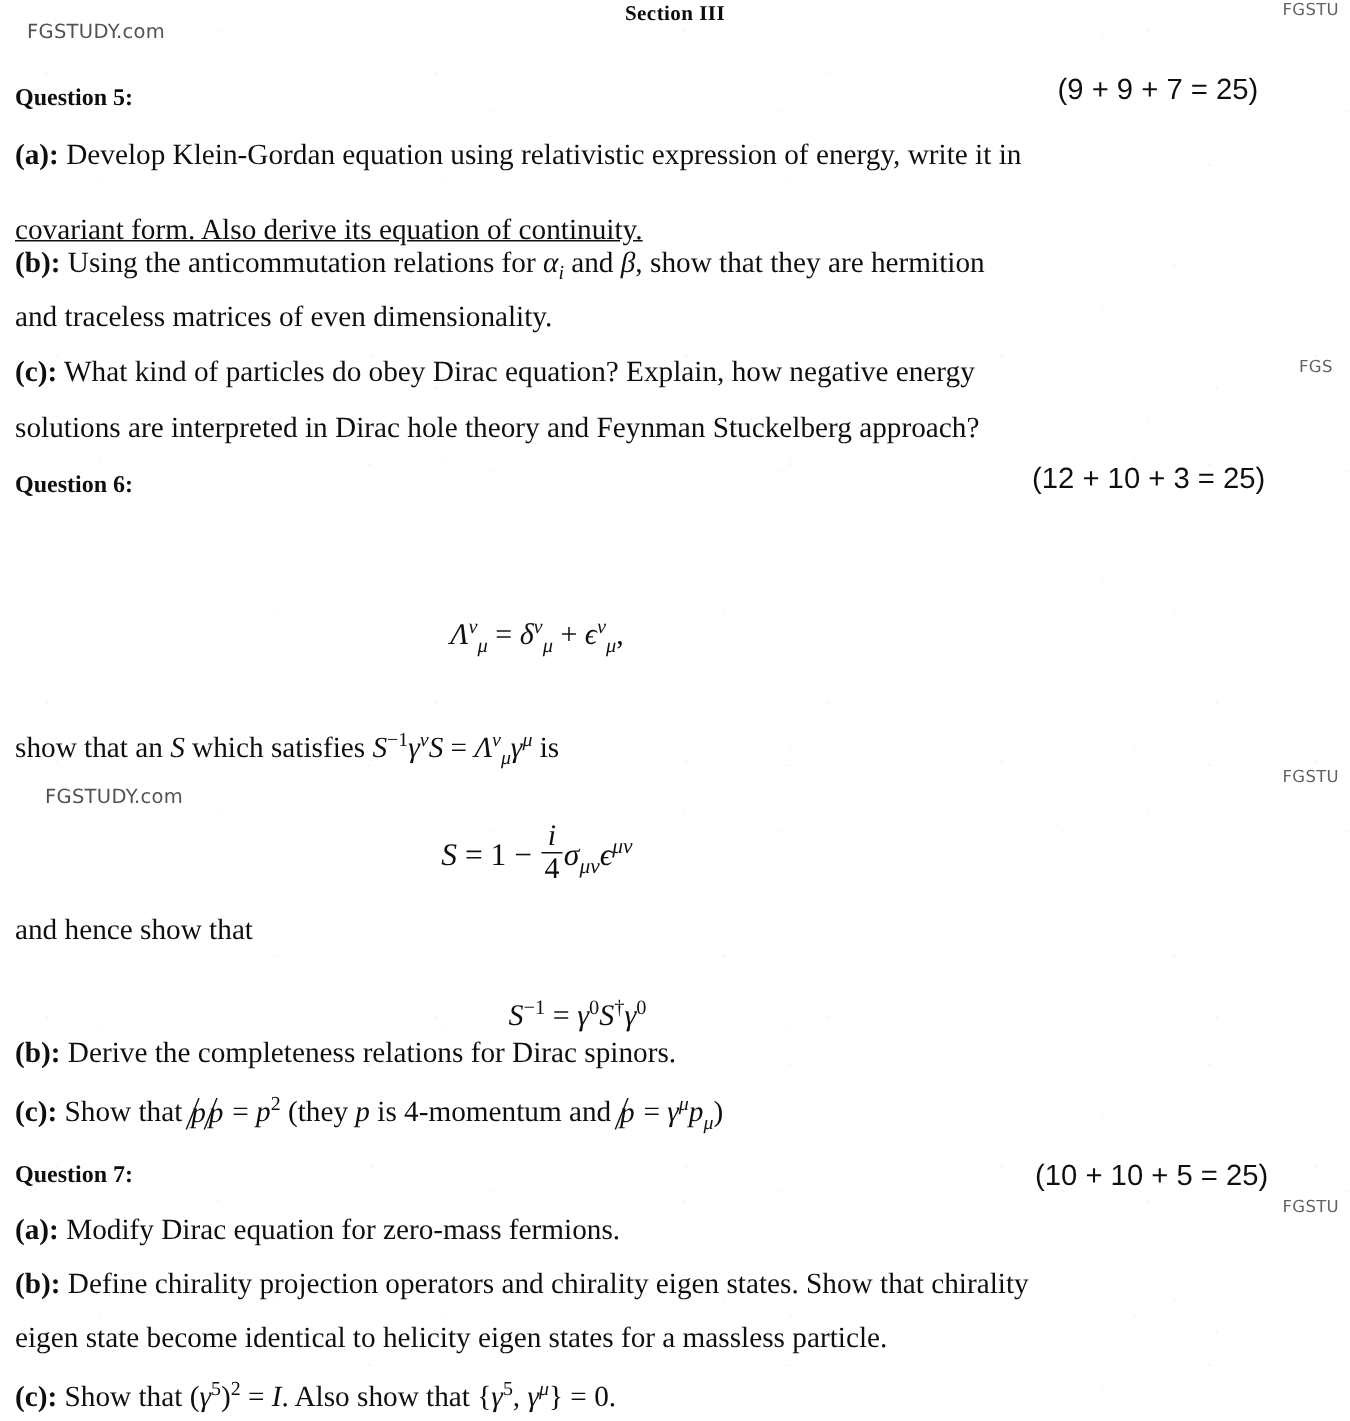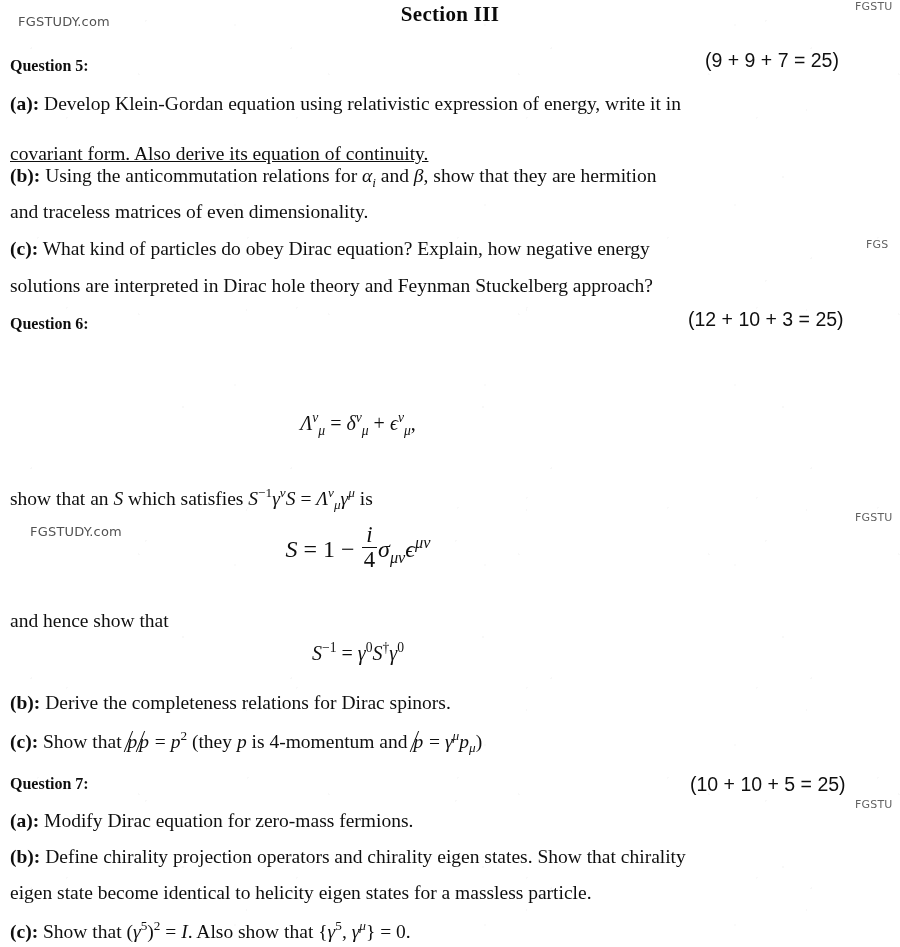--- a/index.html
+++ b/index.html
@@ -42,21 +42,21 @@
 
   
   .section-title {
     position: absolute;
     top: 2px;
     left: 0;
     width: 900px;
     text-align: center;
     font-family: "Liberation Serif", serif;
     font-weight: bold;
-    font-size: 21px;
+    font-size: 14px;
     letter-spacing: .3px;
   }
 
   
   .wm {
     position: absolute;
     font-family: "DejaVu Sans", sans-serif;
     font-size: 13px;
     color: #4a4a4a;
     letter-spacing: .2px;
@@ -182,34 +182,34 @@
     <span>+</span>
     <span class="mi">ϵ</span><sup class="it">ν</sup><sub class="it">μ</sub><span>,</span>
   </div>
 
   <div class="line" style="left:10px; top:485px;">
     <span>show that an </span><span class="mi">S</span> which satisfies <span class="mi">S</span><sup>−1</sup><span class="mi">γ</span><sup class="it">ν</sup><span class="mi">S</span>
     <span>=</span>
     <span class="mi">Λ</span><sup class="it">ν</sup><sub class="it">μ</sub><span class="mi">γ</span><sup class="it">μ</sup><span> is</span>
   </div>
 
-  <div class="eq" style="top:524px; font-size:24px;">
+  <div class="eq" style="top:548px; font-size:21px;">
     <span class="mi">S</span>
     <span>=</span>
     <span>1</span>
     <span>−</span>
     <span class="frac">
       <span class="num">i</span>
       <span class="den">4</span>
     </span><span class="mi">σ</span><sub class="it"><span>μ</span><span>ν</span></sub><span class="mi">ϵ</span><sup class="it"><span>μ</span><span>ν</span></sup>
   </div>
 
   <div class="line" style="left:10px; top:610px;">and hence show that</div>
 
-  <div class="eq" style="top:640px;">
+  <div class="eq" style="top:664px;padding-left:27px;">
     <span class="mi">S</span><sup>−1</sup>
     <span>=</span>
     <span class="mi">γ</span><sup>0</sup><span class="mi">S</span><sup>†</sup><span class="mi">γ</span><sup>0</sup>
   </div>
 
   <div class="line" style="left:10px; top:692px;">
     <span class="lbl">(b):</span>
     <span>Derive the completeness relations for Dirac spinors.</span>
   </div>
 

